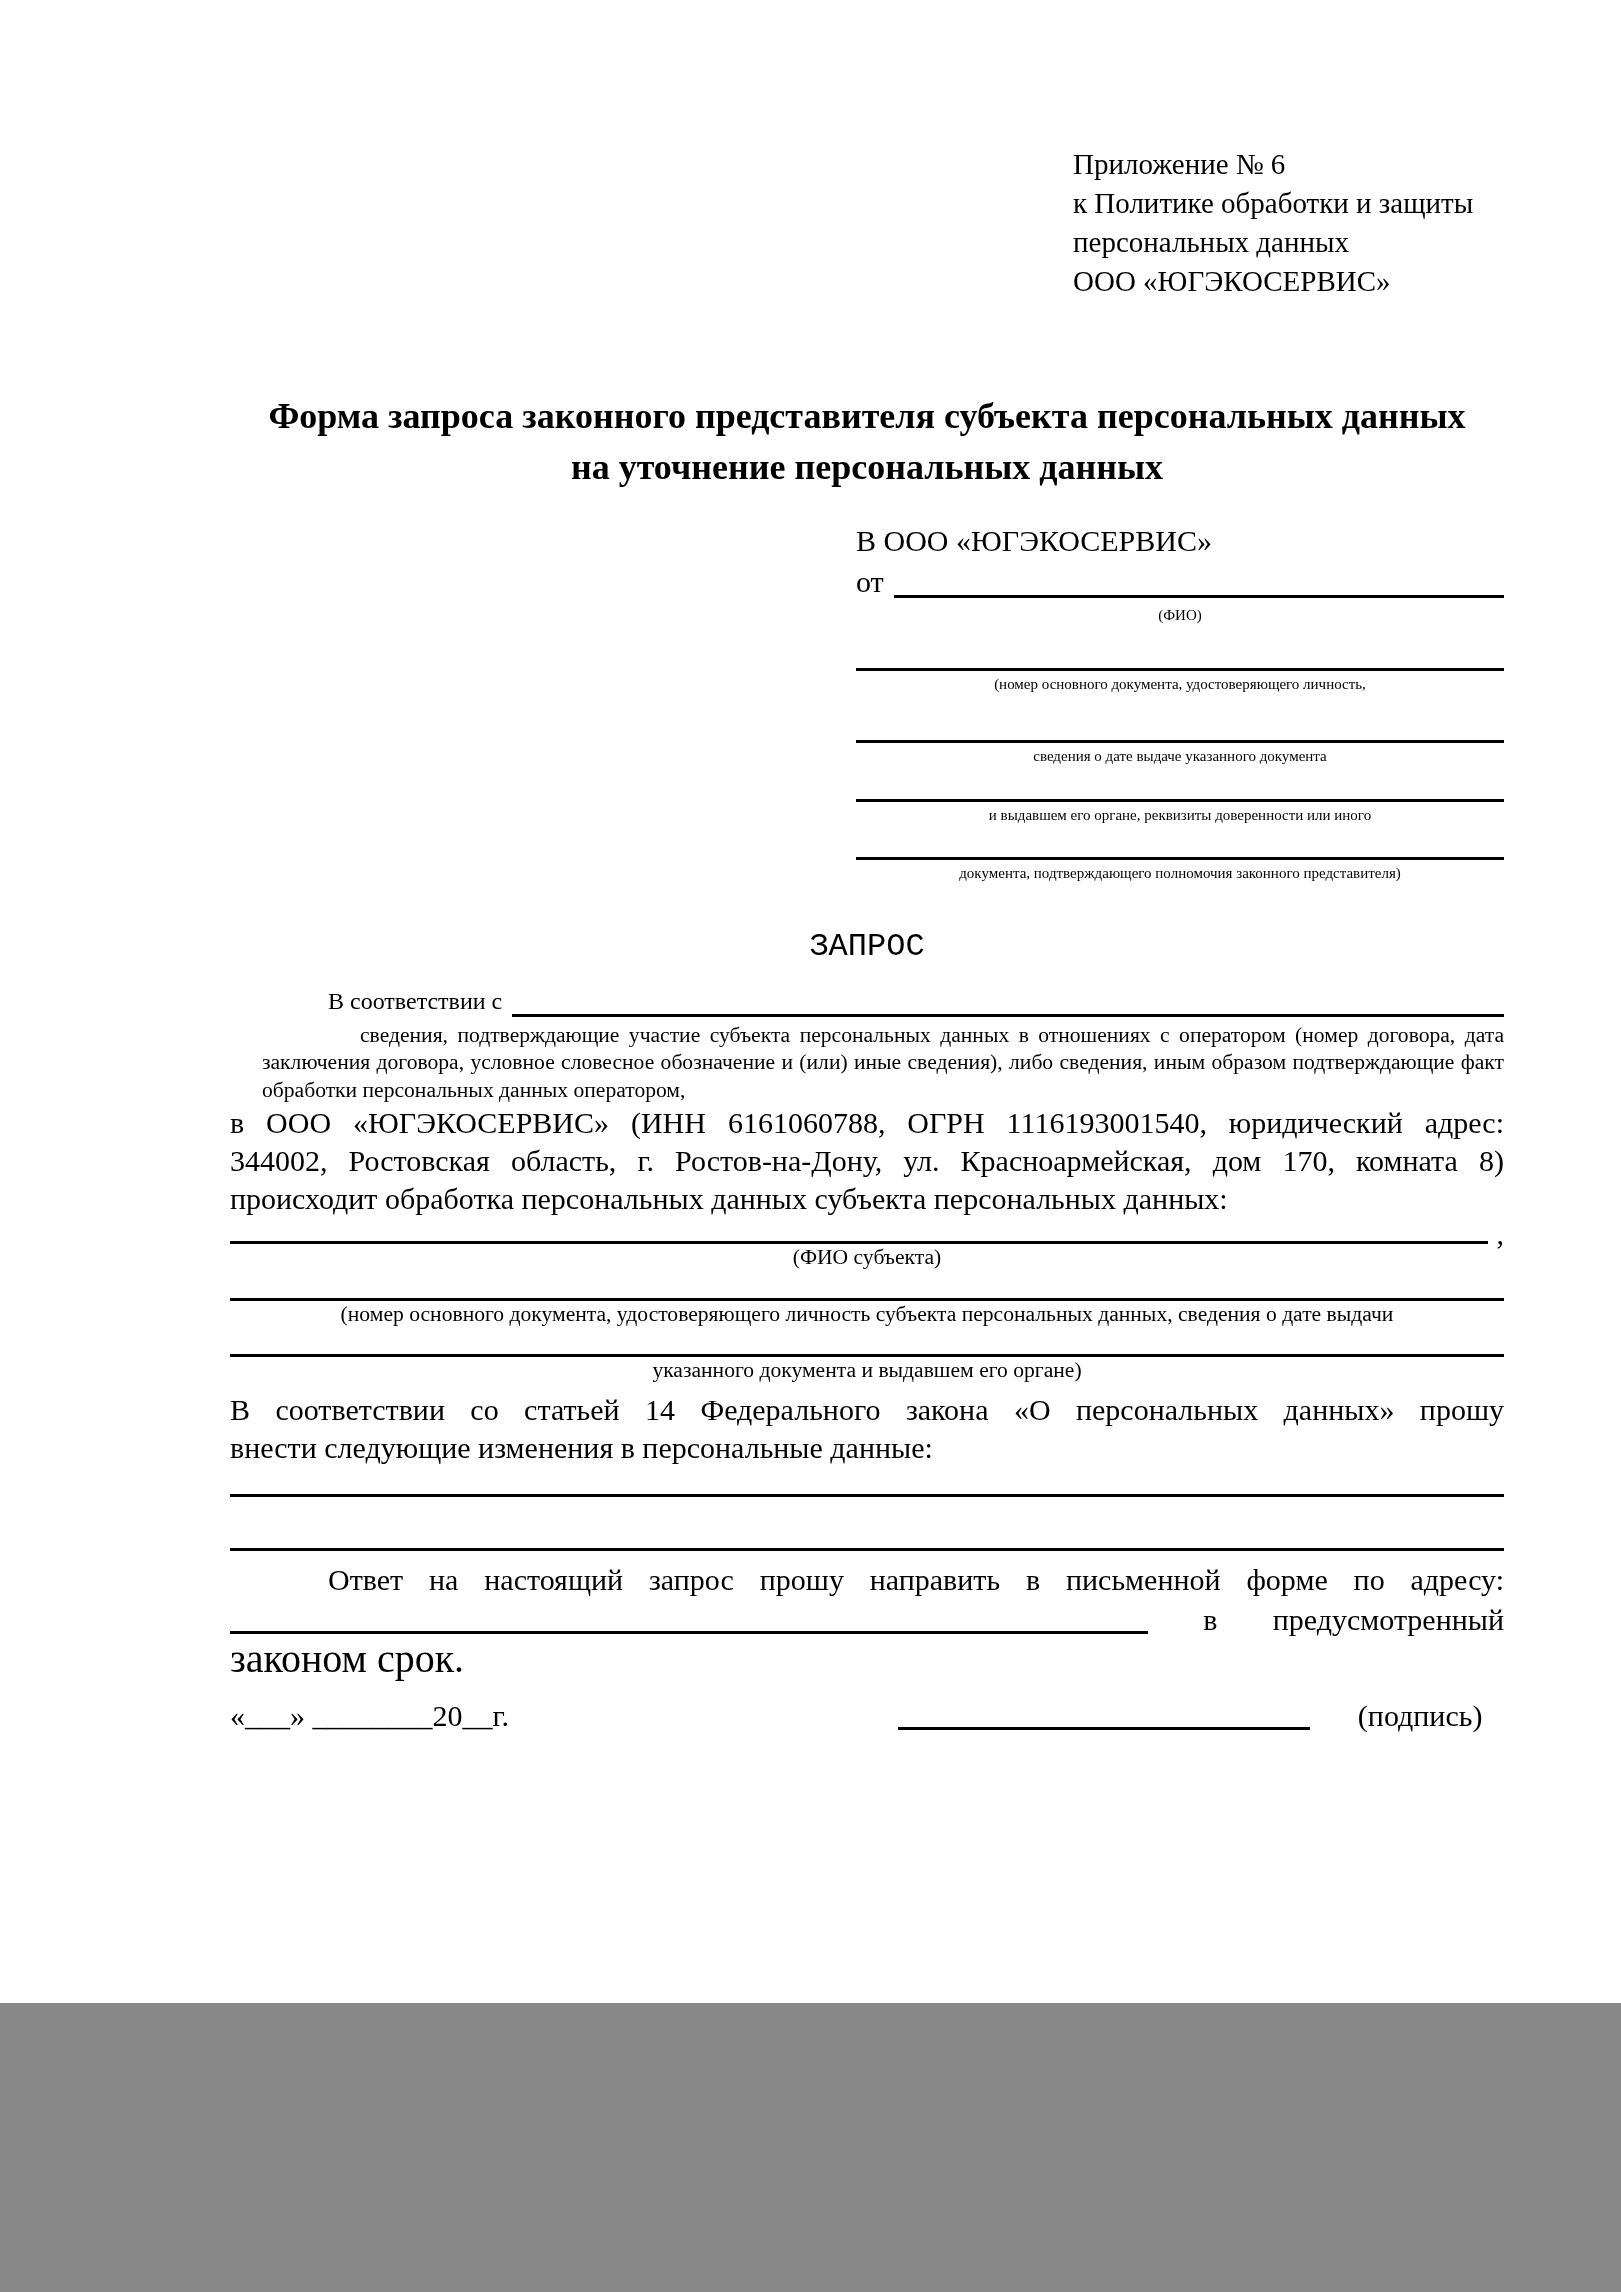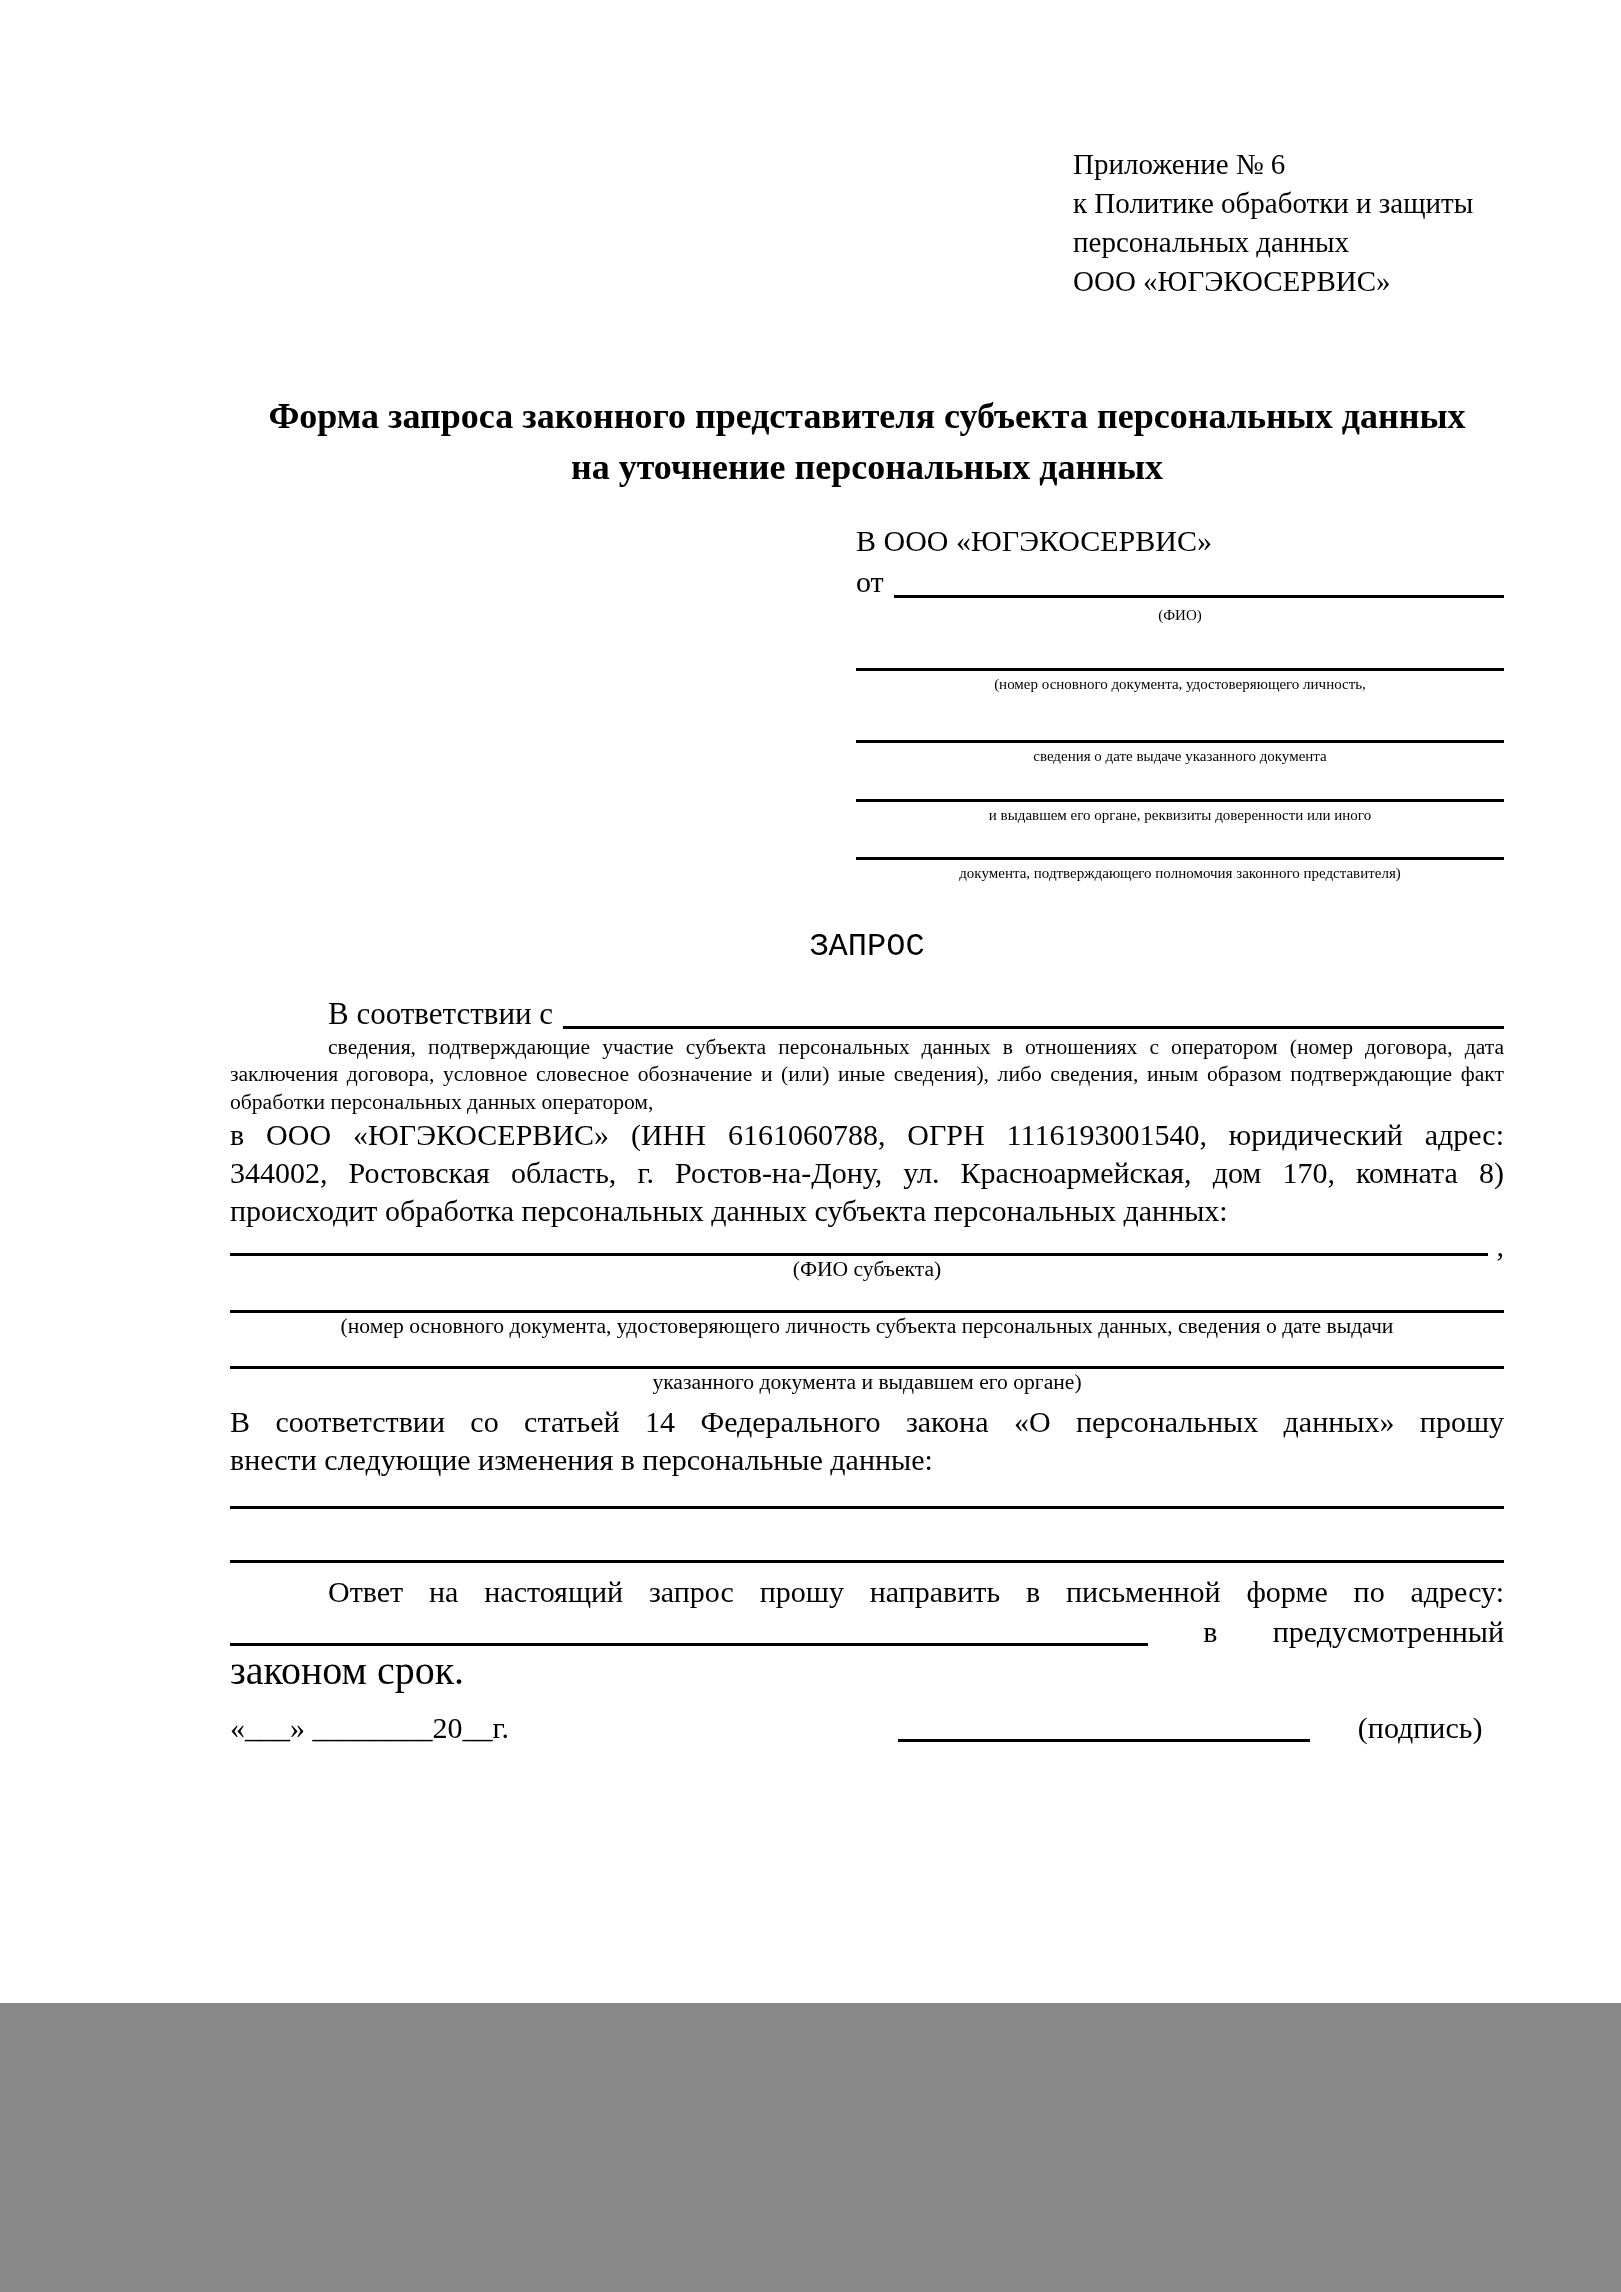--- a/index.html
+++ b/index.html
@@ -16,23 +16,23 @@
   
   .addr{margin-left:626px;margin-top:27.4px;width:648px;font-size:30px;line-height:41px;}
   .addr-from{display:flex;align-items:stretch;}
   .addr-from .lbl{padding-right:9.8px;}
   .fill{flex:1 1 auto;border-bottom:3.9px solid #000;margin-bottom:4.9px;}
   .cap{font-size:15px;line-height:26.5px;text-align:center;white-space:nowrap;}
   .rule{border-bottom:3.9px solid #000;}
   .r40{height:39px}.r44{height:43px}.r30{height:29px}
   
   .zapros{margin-top:38px;text-align:center;font-size:32px;line-height:43px;font-family:Liberation Mono, monospace;}
-  .intro{margin-top:25px;display:flex;font-size:31px;line-height:41px;text-align:right;}
+  .intro{margin-top:13px;display:flex;font-size:24px;line-height:41px;text-align:right;}
   .intro .lbl{padding-left:98px;padding-right:9.8px;white-space:nowrap;}
-  .small{font-size:21.6px;line-height:27.4px;}
+  .small{font-size:21.6px;line-height:27.4px;margin-left:32px;}
   .indent{text-indent:98px;}
   .jlast{text-align:justify;text-align-last:justify;}
   .body-par{font-size:30px;line-height:38px;}
   .fio-row{position:relative;height:25.5px;font-size:30px;}
   .fio-row .line{position:absolute;left:0;right:15.7px;bottom:0;border-bottom:3.9px solid #000;}
   .fio-row .comma{position:absolute;right:0;bottom:-7.8px;}
   .capw{font-size:21.6px;line-height:27.4px;text-align:center;}
   .mt28{margin-top:27.4px}.mt26{margin-top:25.5px}.mt6{margin-top:5.9px}
   .rule-a{margin-top:27.4px;border-bottom:3.9px solid #000;}
   .rule-b{margin-top:51px;border-bottom:3.9px solid #000;}

